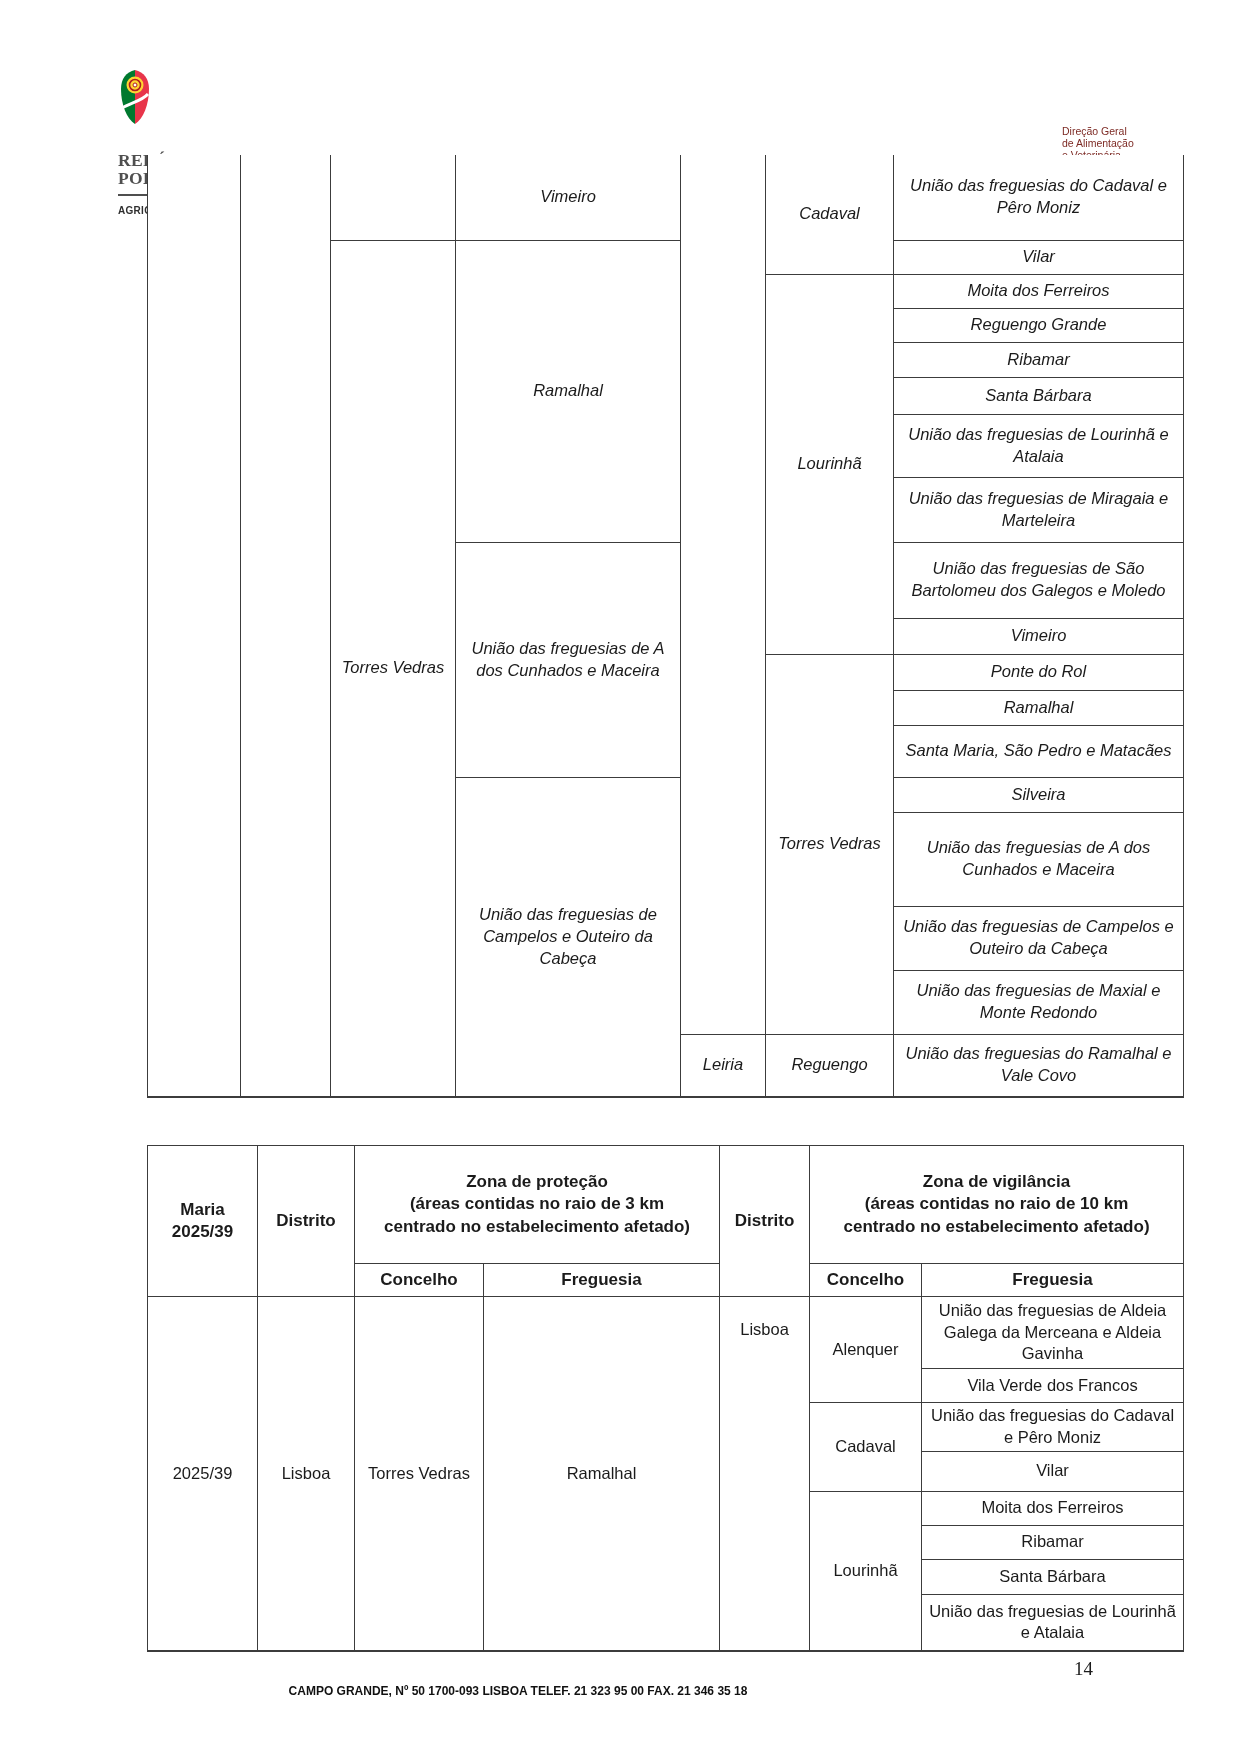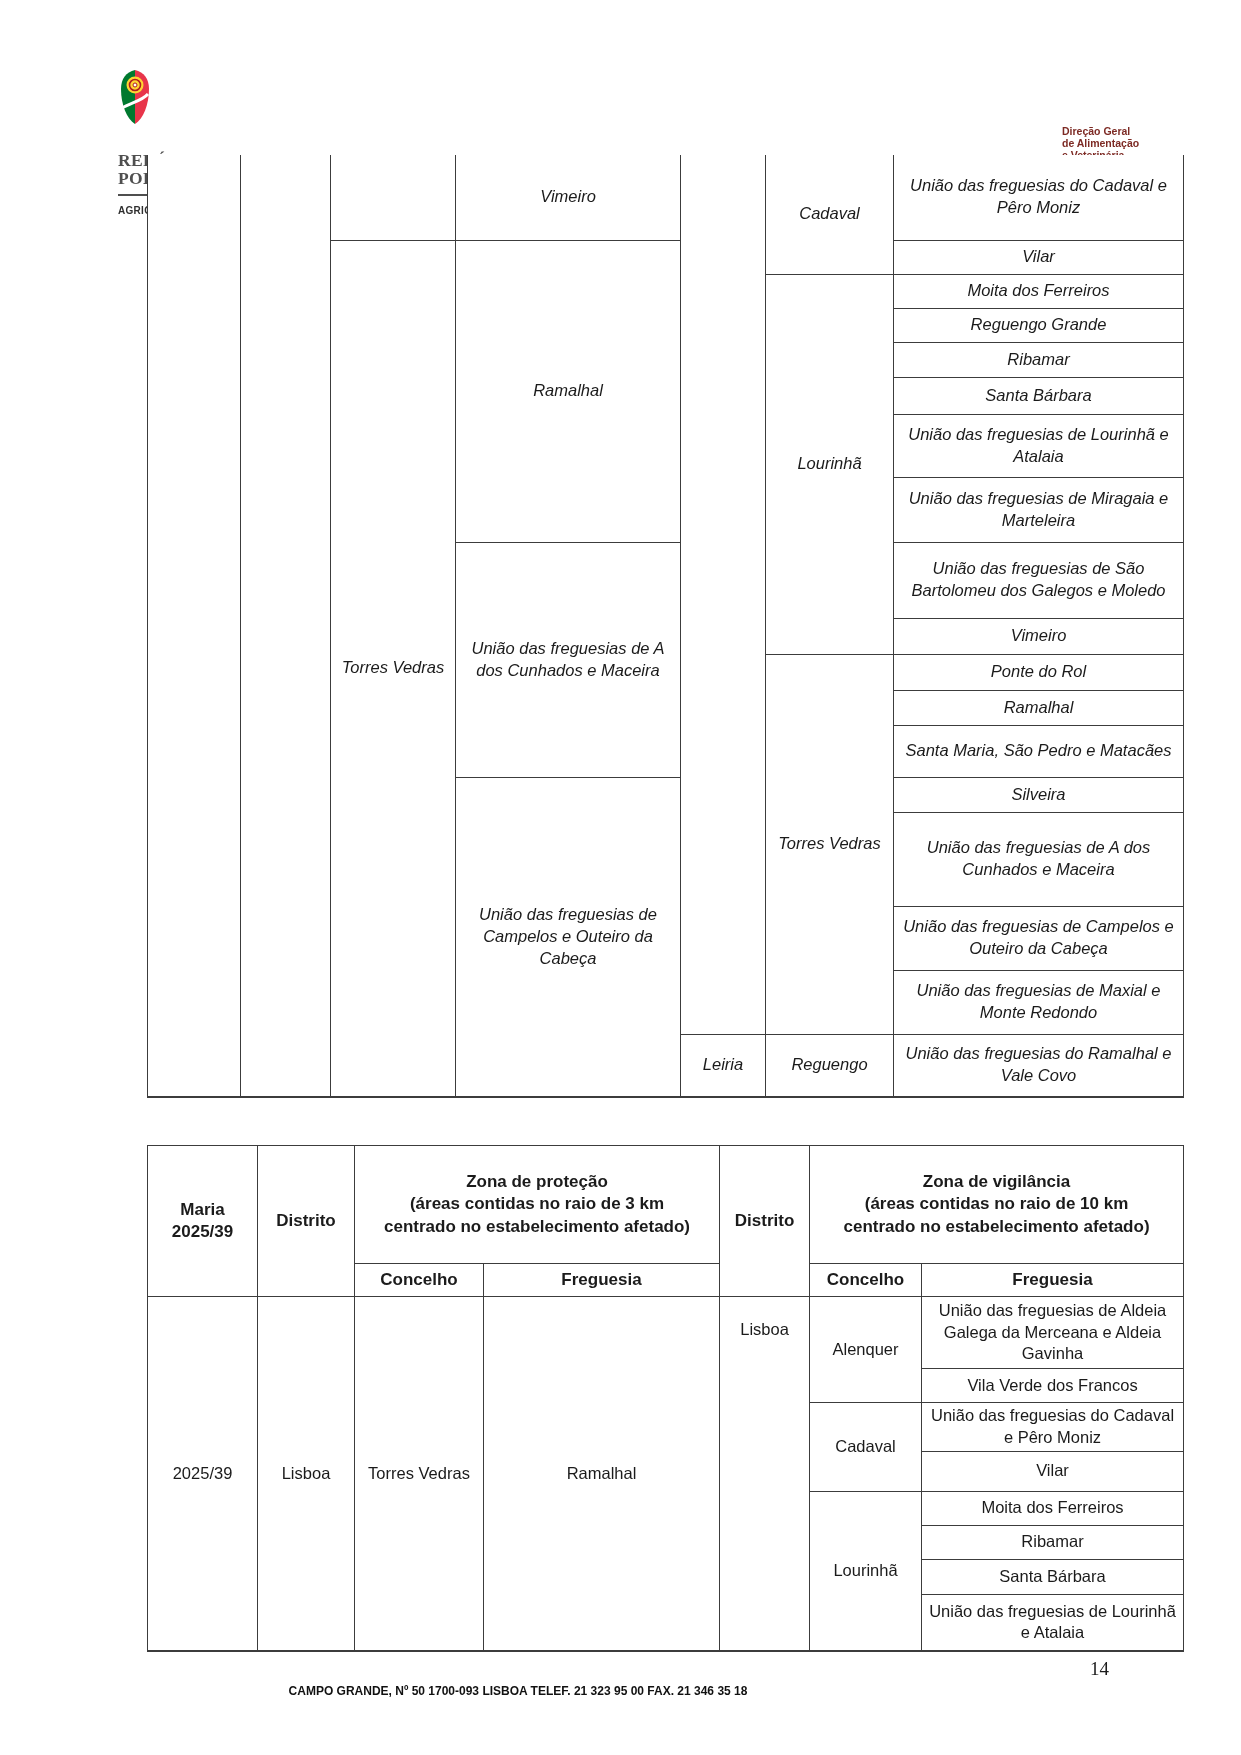--- a/index.html
+++ b/index.html
@@ -11,35 +11,35 @@
   .gov-logo{position:absolute;left:118px;top:68px;display:flex;gap:8px;flex-direction:column;}
   .gov-text{margin-top:13px;}
   .gov-title{font-family:"Liberation Serif",serif;font-weight:bold;color:#4f4f4f;
     font-size:17.5px;line-height:18px;letter-spacing:0.4px;}
   .gov-rule{width:96px;border-top:2px solid #4f4f4f;margin:7px 0 9px 0;}
   .gov-sub{font-size:10px;font-weight:bold;color:#2f2f2f;letter-spacing:0.3px;}
   .dgav{position:absolute;left:980px;top:70px;width:220px;height:90px;}
   .dgav-big{font-size:72px;font-weight:bold;letter-spacing:-3px;line-height:62px;}
   .dgav-dg{color:#a7a4a1;}
   .dgav-av{color:#8b2e2e;}
-  .dgav-caption{position:absolute;left:82px;top:55px;font-size:10.5px;font-weight:bold;
+  .dgav-caption{position:absolute;left:82px;top:55px;font-size:10.5px;font-weight:normal;
     color:#7d2a24;line-height:12px;}
   
   table{border-collapse:collapse;table-layout:fixed;position:absolute;background:#fff;}
   td{border:1px solid #3c3c3c;text-align:center;vertical-align:middle;
      padding:2px 6px;font-size:16.5px;line-height:1.32;color:#1b1b1b;
      word-wrap:break-word;}
   .t1{left:147px;top:155px;width:1036px;height:942px;border-bottom:2px solid #3c3c3c;font-style:italic;}
   .t1 tr.cut > td{border-top:none;}
   .t2{left:147px;top:1145px;width:1036px;height:505px;border:1px solid #3c3c3c;
       border-bottom:2px solid #3c3c3c;}
   .t2 tr.hdr td{font-weight:bold;font-size:17px;}
   .vtop{vertical-align:top;padding-top:22px;}
   
-  .page-number{position:absolute;right:132px;top:1658px;
+  .page-number{position:absolute;right:148px;top:1658px;
     font-family:"Liberation Serif",serif;font-size:19px;color:#1b1b1b;}
   .footer-address{position:absolute;left:0;top:1684px;width:1036px;text-align:center;
     font-size:12px;font-weight:bold;letter-spacing:0px;color:#111;}
 </style>
 </head>
 <body>
 
 <div class="page">
 
   <div class="gov-logo">

